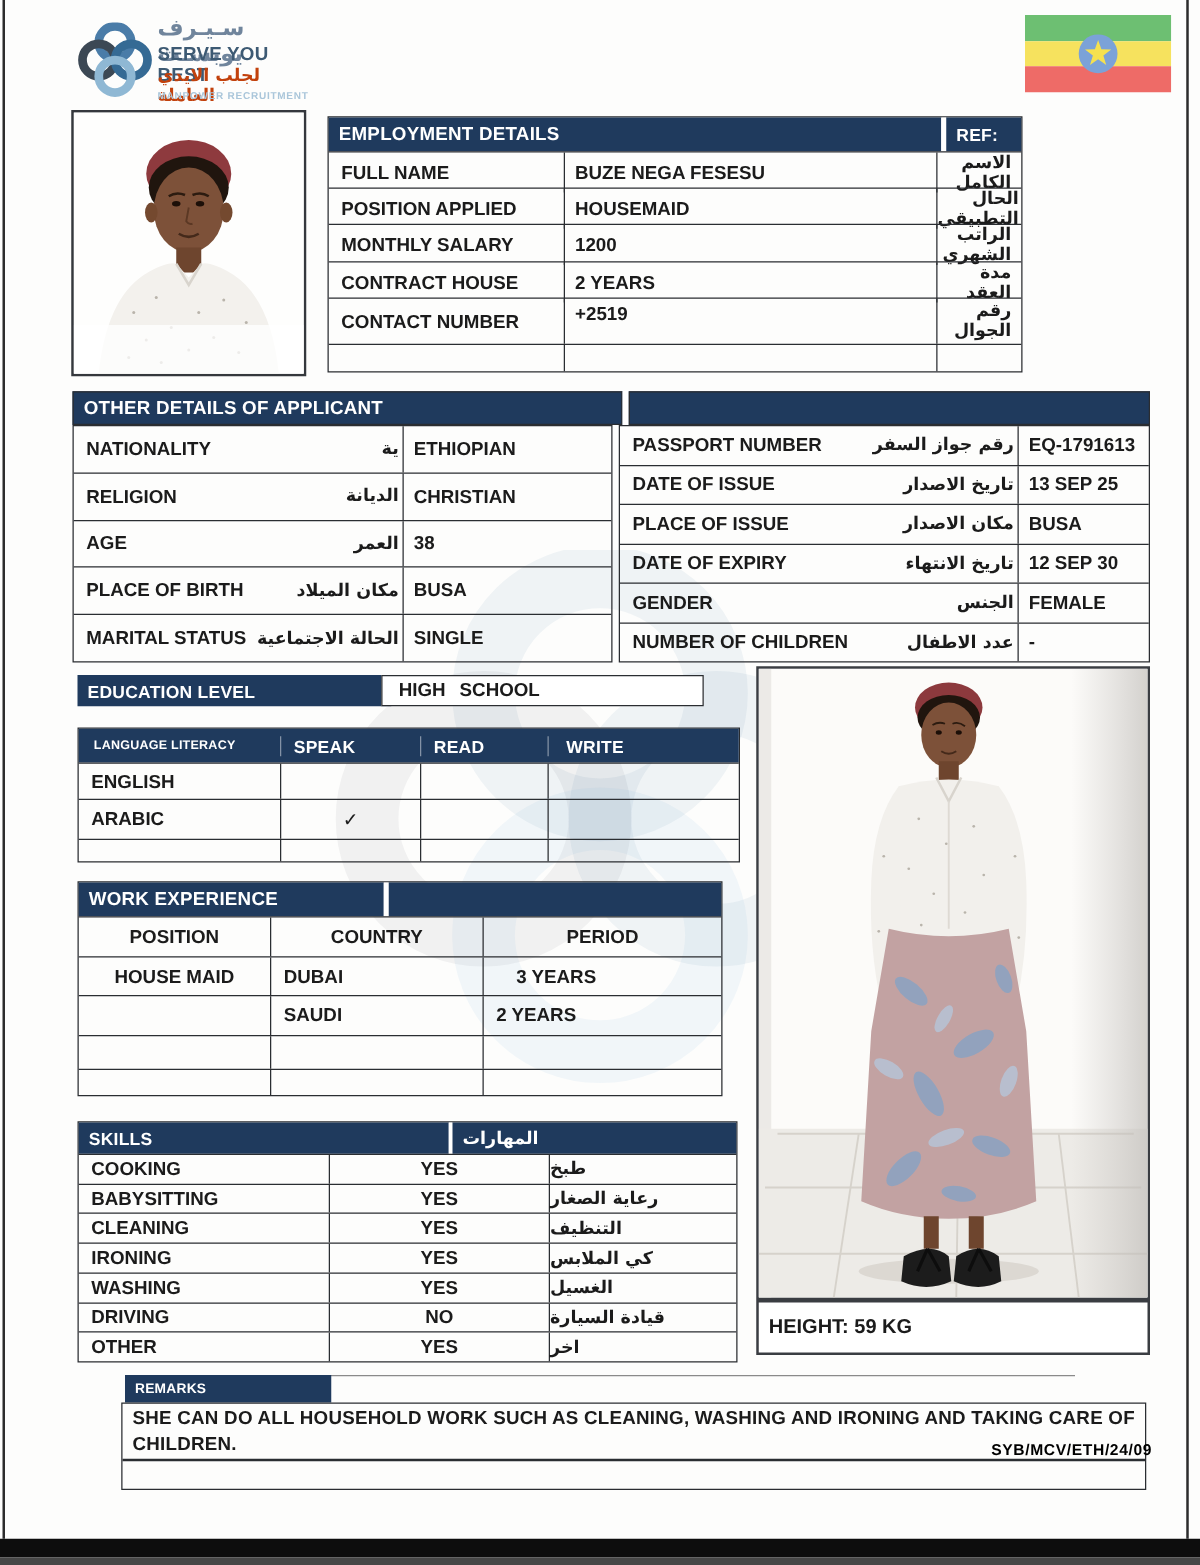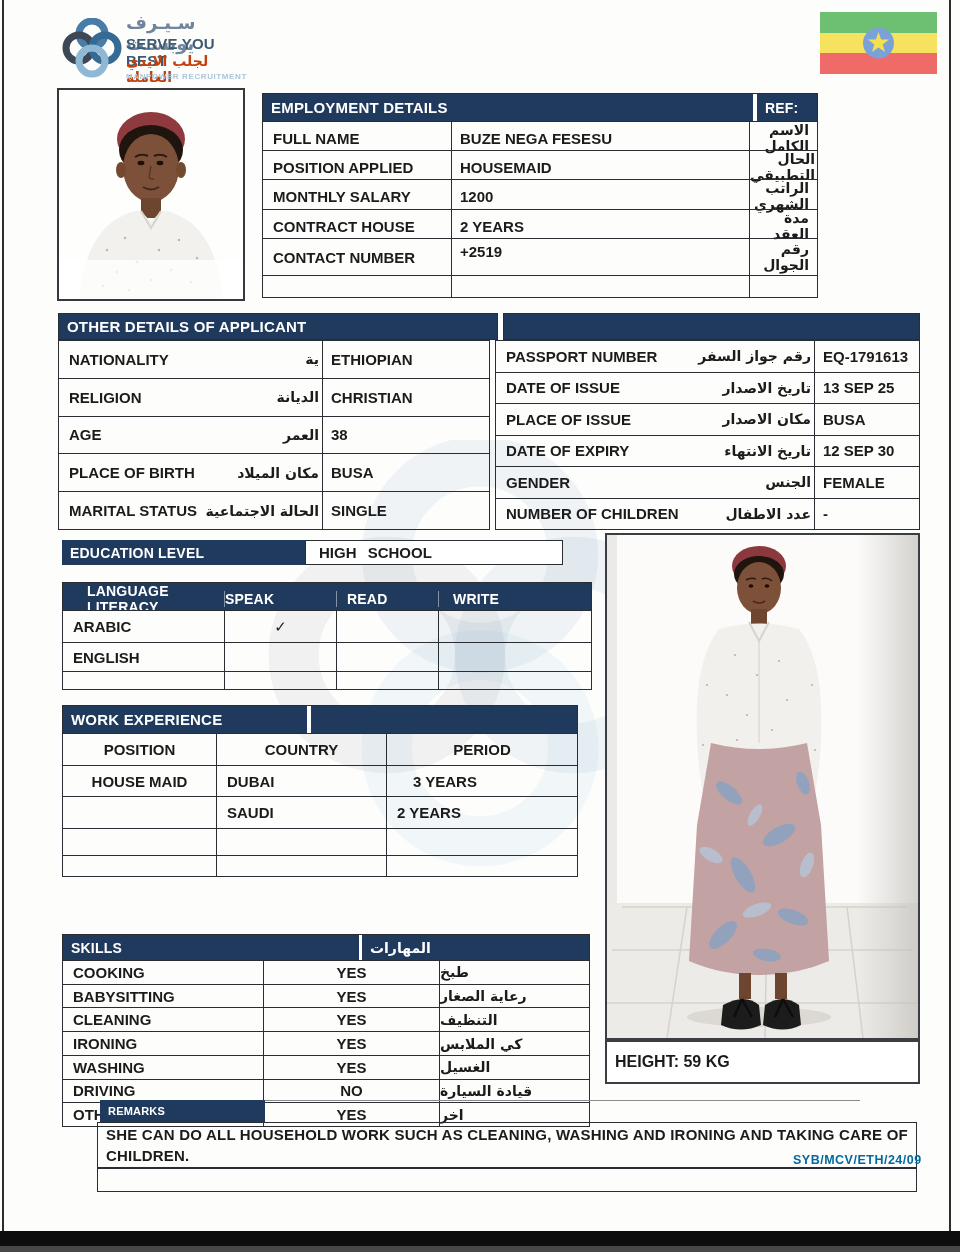--- a/index.html
+++ b/index.html
@@ -231,34 +231,34 @@
         <div class="cell valc bl">-</div>
       </div>
     </div>
   </div>
 
   <div class="abs navy" style="left:62px;top:540px;width:243px;height:25px;font-size:14px">EDUCATION LEVEL</div>
   <div class="abs bdr cell valc" style="left:305px;top:540px;width:258px;height:25px;background:#fff;word-spacing:7px;padding-left:13px">HIGH  SCHOOL</div>
 
   <div class="abs bdr" style="left:62px;top:582px;width:530px;height:108px;display:flex;flex-direction:column">
     <div class="lang-g navy" style="height:27px;padding-left:0">
-      <div class="cell" style="padding-left:24px;font-size:14px">LANGUAGE LITERACY</div>
-      <div class="cell" style="font-size:14px;border-left:1px solid rgba(255,255,255,.45)">SPEAK</div>
+      <div class="cell" style="padding-left:12px;font-size:10px">LANGUAGE LITERACY</div>
+      <div class="cell" style="padding-left:10px;font-size:14px;border-left:1px solid rgba(255,255,255,.45)">SPEAK</div>
       <div class="cell" style="padding-left:10px;font-size:14px;border-left:1px solid rgba(255,255,255,.45)">READ</div>
       <div class="cell" style="padding-left:14px;font-size:14px;border-left:1px solid rgba(255,255,255,.45)">WRITE</div>
+    </div>
+    <div class="lang-g bt" style="height:28px">
+      <div class="cell lblc" style="font-weight:700">ENGLISH</div>
+      <div class="cell ctr bl"></div>
+      <div class="cell bl"></div>
+      <div class="cell bl"></div>
     </div>
     <div class="lang-g bt" style="height:31px">
       <div class="cell lblc" style="font-weight:700">ARABIC</div>
       <div class="cell ctr bl" style="font-size:15px">✓</div>
-      <div class="cell bl"></div>
-      <div class="cell bl"></div>
-    </div>
-    <div class="lang-g bt" style="height:28px">
-      <div class="cell lblc" style="font-weight:700">ENGLISH</div>
-      <div class="cell ctr bl"></div>
       <div class="cell bl"></div>
       <div class="cell bl"></div>
     </div>
     <div class="lang-g bt" style="flex:1">
       <div class="cell lblc"></div>
       <div class="cell ctr bl"></div>
       <div class="cell bl"></div>
       <div class="cell bl"></div>
     </div>
   </div>
@@ -289,21 +289,21 @@
       <div class="cell bl"></div>
       <div class="cell bl"></div>
     </div>
     <div class="work-g bt" style="flex:1">
       <div class="cell"></div>
       <div class="cell bl"></div>
       <div class="cell bl"></div>
     </div>
   </div>
 
-  <div class="abs bdr" style="left:62px;top:934px;width:528px;height:193px;display:flex;flex-direction:column">
+  <div class="abs bdr" style="left:62px;top:897px;width:528px;height:193px;display:flex;flex-direction:column">
     <div style="display:flex;height:25px">
       <div class="navy" style="width:288px;font-size:14px">SKILLS</div>
       <div class="whitegap" style="width:3px"></div>
       <div class="navy ar" style="flex:1;justify-content:flex-end;padding-right:10px;font-size:14px">المهارات</div>
     </div>
     <div class="skl-g bt" style="flex:1">
       <div class="cell lblc" style="font-weight:700">COOKING</div>
       <div class="cell ctr bl" style="font-weight:700">YES</div>
       <div class="cell arc ar bl">طبخ</div>
     </div>
@@ -416,15 +416,15 @@
   <div class="abs" style="left:605px;top:1040px;width:315px;height:44px;border:2px solid #3a3d42;box-sizing:border-box;display:grid;grid-template-columns:150px 1fr;background:#fff">
     <div class="cell" style="font-weight:700;font-size:16px;padding-left:8px">HEIGHT: 59 KG</div>
   </div>
 
   <div class="abs" style="left:255px;top:1100px;width:605px;height:1px;background:#8a8a8a"></div>
   <div class="abs navy" style="left:100px;top:1100px;width:157px;height:22px;font-size:11px">REMARKS</div>
   <div class="abs bdr" style="left:97px;top:1122px;width:820px;height:70px;background:transparent">
     <div style="padding:1px 8px;font-size:15px;font-weight:600;line-height:21px;letter-spacing:.2px">SHE CAN DO ALL HOUSEHOLD WORK SUCH AS CLEANING, WASHING AND IRONING AND TAKING CARE OF CHILDREN.</div>
     <div class="abs" style="left:0;top:44px;width:100%;height:1.6px;background:#2a2d31"></div>
   </div>
-  <div class="abs" style="left:793px;top:1153px;color:#0369a1;font-size:12.5px;font-weight:600;letter-spacing:.5px">SYB/MCV/ETH/24/09</div>
+  <div class="abs" style="left:793px;top:1153px;color:#000000;font-size:12.5px;font-weight:600;letter-spacing:.5px">SYB/MCV/ETH/24/09</div>
 
 </div>
 
 </body></html>

